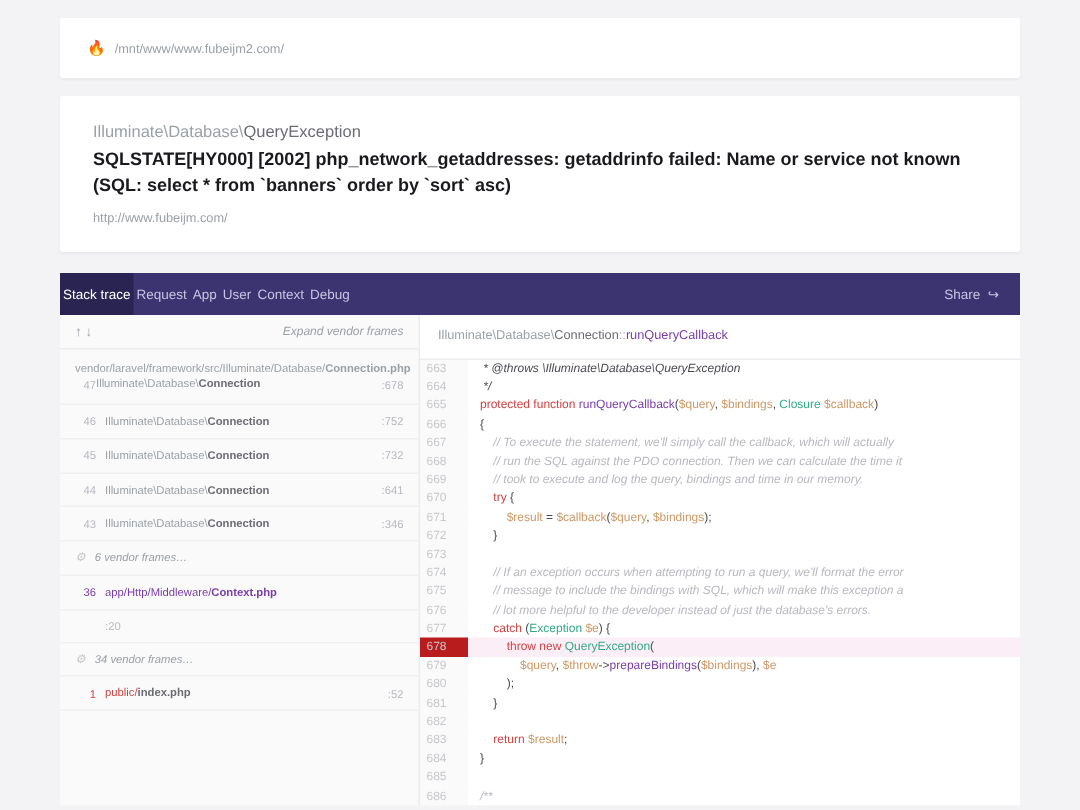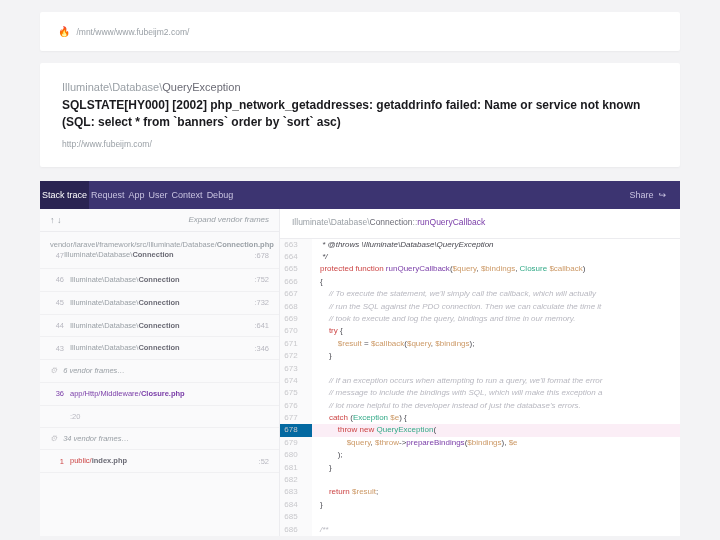--- a/index.html
+++ b/index.html
@@ -43,21 +43,21 @@
 .crumb{color:#9aa0a6;font-size:8.5px;margin-bottom:3px}
 .crumb .cls{color:#6b6b75}
 .crumb .mtd{color:#7a3da8}
 .fileline{color:#6b6b75;font-size:8.5px}
 .fileline b{font-weight:600}
 .pencil{color:#b8a8d8;margin-left:4px}
 .code{font-family:ui-monospace,Menlo,Consolas,monospace;font-size:8px;line-height:1.55}
 .cl{display:flex}
 .cl .gut{width:32px;text-align:center;padding-right:10px;color:#c8c8cc;user-select:none;background:#fafafb}
 .cl .src{flex:1;padding-left:8px;white-space:pre;color:#4a4a52}
-.cl.hl .gut{background:#0369a1}
+.cl.hl .gut{background:#b91c1c}
 .cl.hl .src{background:#fbeef6}
 .c-cmt{color:#b8b8c0;font-style:italic}
 .c-kw{color:#c44}
 .c-fn{color:#7a3da8}
 .c-var{color:#c96}
 .c-cls{color:#3a8}
 </style>
 </head>
 <body>
 
@@ -125,21 +125,21 @@
           <span class="num">43</span>
           <span class="txt">Illuminate\Database\<b>Connection</b></span>
           <span class="ln">:346</span>
         </div>
         <div class="frame coll">
           <span class="gear">⚙</span>
           <span class="txt">6 vendor frames…</span>
         </div>
         <div class="frame app">
           <span class="num">36</span>
-          <span class="txt">app/Http/Middleware/<b>Closure.php</b></span>
+          <span class="txt">app/Http/Middleware/<b>Context.php</b></span>
           <span class="ln"></span>
         </div>
         <div class="frame ">
           <span class="num"></span>
           <span class="ln">:20</span>
         </div>
         <div class="frame coll">
           <span class="gear">⚙</span>
           <span class="txt">34 vendor frames…</span>
         </div>

